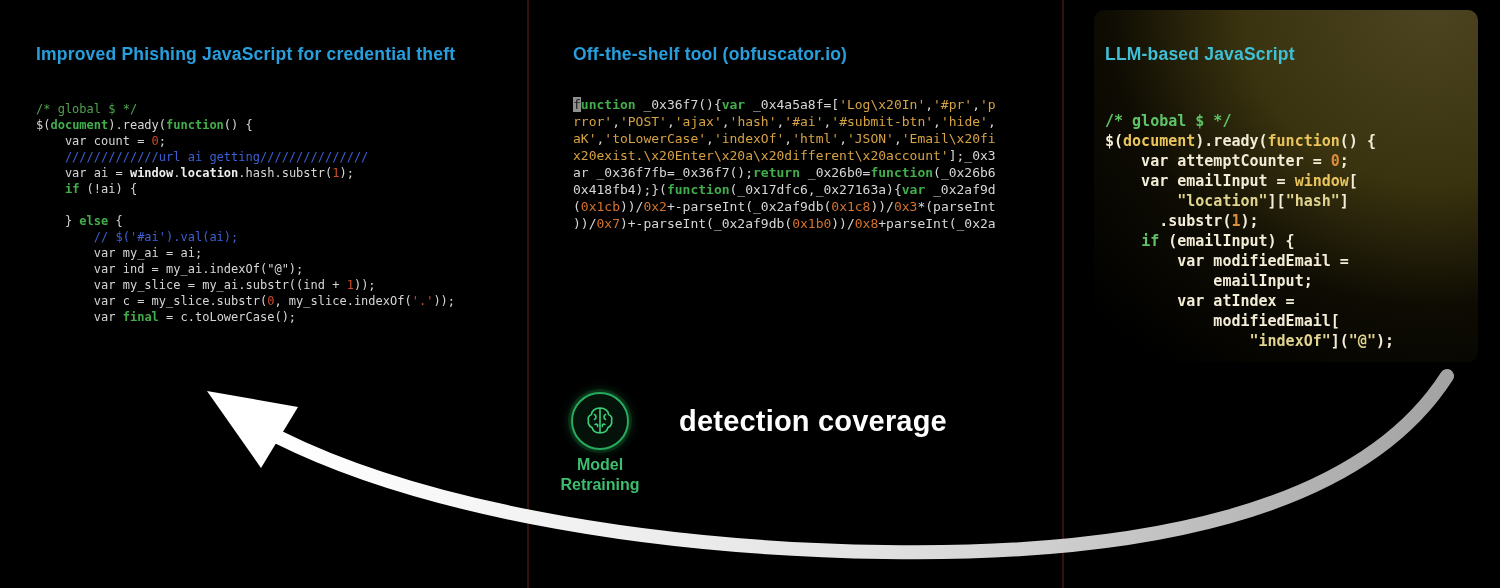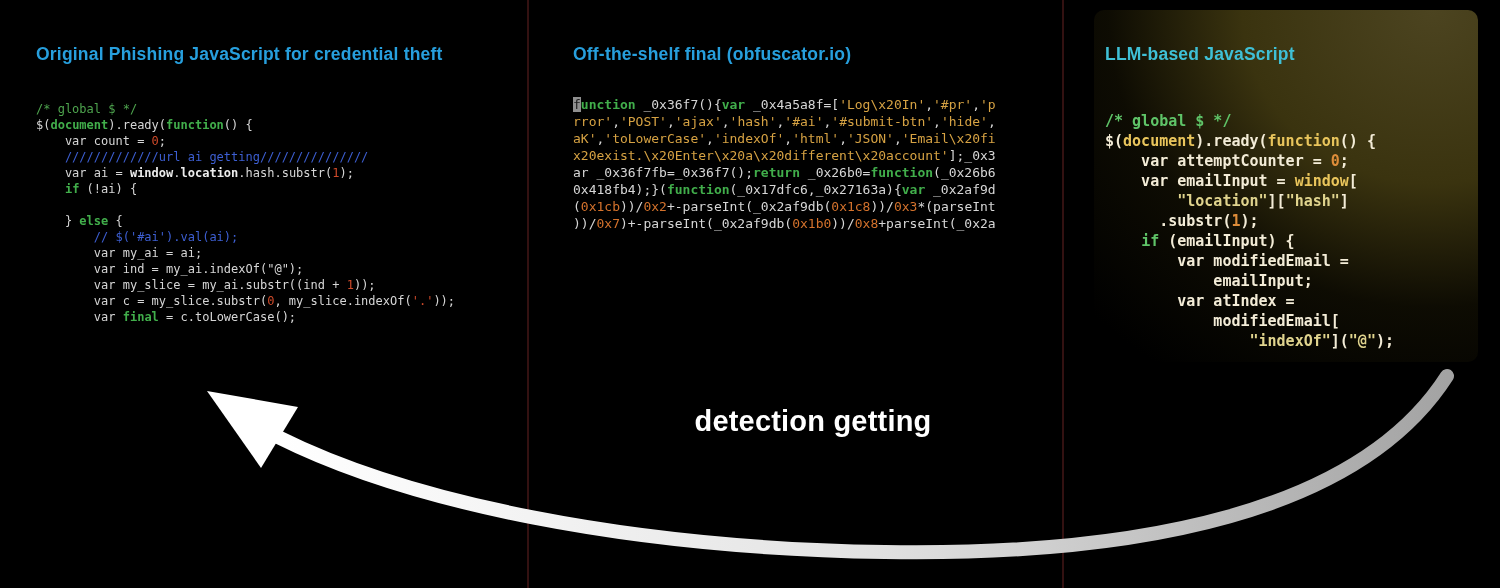--- a/index.html
+++ b/index.html
@@ -61,44 +61,62 @@
 </head>
 <body>
 
 <div class="stage">
 
   <div class="divider d1"></div>
   <div class="divider d2"></div>
   <div class="llm-bg"></div>
 
   <section class="panel p-left">
-    <h2 class="ptitle">Original Phishing JavaScript for credential theft</h2>
+    <h2 class="ptitle">Improved Phishing JavaScript for credential theft</h2>
     <pre class="code code-left"><div class="code-line"><span class="t-cm">/* global $ */</span></div><div class="code-line"><span class="t-p">$(</span><span class="t-kw">document</span><span class="t-p">).ready(</span><span class="t-kw">function</span><span class="t-p">() {</span></div><div class="code-line"><span class="t-p">    var count = </span><span class="t-num">0</span><span class="t-p">;</span></div><div class="code-line"><span class="t-cb">    /////////////url ai getting///////////////</span></div><div class="code-line"><span class="t-p">    var ai = </span><span class="t-b">window</span><span class="t-p">.</span><span class="t-b">location</span><span class="t-p">.hash.substr(</span><span class="t-num">1</span><span class="t-p">);</span></div><div class="code-line"><span class="t-p">    </span><span class="t-kw">if</span><span class="t-p"> (!ai) {</span></div><div class="code-line">&nbsp;</div><div class="code-line"><span class="t-p">    } </span><span class="t-kw">else</span><span class="t-p"> {</span></div><div class="code-line"><span class="t-cb">        // $('#ai').val(ai);</span></div><div class="code-line"><span class="t-p">        var my_ai = ai;</span></div><div class="code-line"><span class="t-p">        var ind = my_ai.indexOf("@");</span></div><div class="code-line"><span class="t-p">        var my_slice = my_ai.substr((ind + </span><span class="t-num">1</span><span class="t-p">));</span></div><div class="code-line"><span class="t-p">        var c = my_slice.substr(</span><span class="t-num">0</span><span class="t-p">, my_slice.indexOf(</span><span class="t-num">'.'</span><span class="t-p">));</span></div><div class="code-line"><span class="t-p">        var </span><span class="t-kw">final</span><span class="t-p"> = c.toLowerCase();</span></div></pre>
   </section>
 
   <section class="panel p-mid">
-    <h2 class="ptitle">Off-the-shelf final (obfuscator.io)</h2>
+    <h2 class="ptitle">Off-the-shelf tool (obfuscator.io)</h2>
     <pre class="code code-mid"><div class="code-line"><span class="t-cur">f</span><span class="t-kw">unction</span><span class="t-p"> _0x36f7(){</span><span class="t-kw">var</span><span class="t-p"> _0x4a5a8f=[</span><span class="t-str">'Log\x20In'</span><span class="t-p">,</span><span class="t-str">'#pr'</span><span class="t-p">,</span><span class="t-str">'p</span></div><div class="code-line"><span class="t-str">rror'</span><span class="t-p">,</span><span class="t-str">'POST'</span><span class="t-p">,</span><span class="t-str">'ajax'</span><span class="t-p">,</span><span class="t-str">'hash'</span><span class="t-p">,</span><span class="t-str">'#ai'</span><span class="t-p">,</span><span class="t-str">'#submit-btn'</span><span class="t-p">,</span><span class="t-str">'hide'</span><span class="t-p">,</span></div><div class="code-line"><span class="t-str">aK'</span><span class="t-p">,</span><span class="t-str">'toLowerCase'</span><span class="t-p">,</span><span class="t-str">'indexOf'</span><span class="t-p">,</span><span class="t-str">'html'</span><span class="t-p">,</span><span class="t-str">'JSON'</span><span class="t-p">,</span><span class="t-str">'Email\x20fi</span></div><div class="code-line"><span class="t-str">x20exist.\x20Enter\x20a\x20different\x20account'</span><span class="t-p">];_0x3</span></div><div class="code-line"><span class="t-p">ar _0x36f7fb=_0x36f7();</span><span class="t-kw">return</span><span class="t-p"> _0x26b0=</span><span class="t-kw">function</span><span class="t-p">(_0x26b6</span></div><div class="code-line"><span class="t-p">0x418fb4);}(</span><span class="t-kw">function</span><span class="t-p">(_0x17dfc6,_0x27163a){</span><span class="t-kw">var</span><span class="t-p"> _0x2af9d</span></div><div class="code-line"><span class="t-p">(</span><span class="t-hex">0x1cb</span><span class="t-p">))/</span><span class="t-hex">0x2</span><span class="t-p">+-parseInt(_0x2af9db(</span><span class="t-hex">0x1c8</span><span class="t-p">))/</span><span class="t-hex">0x3</span><span class="t-p">*(parseInt</span></div><div class="code-line"><span class="t-p">))/</span><span class="t-hex">0x7</span><span class="t-p">)+-parseInt(_0x2af9db(</span><span class="t-hex">0x1b0</span><span class="t-p">))/</span><span class="t-hex">0x8</span><span class="t-p">+parseInt(_0x2a</span></div></pre>
   </section>
 
   <section class="panel p-right">
     <h2 class="ptitle">LLM-based JavaScript</h2>
     <pre class="code code-right"><div class="code-line"><span class="t-rg">/* global $ */</span></div><div class="code-line"><span class="t-rp">$(</span><span class="t-ry">document</span><span class="t-rp">).ready(</span><span class="t-ry">function</span><span class="t-rp">() {</span></div><div class="code-line"><span class="t-rp">    var attemptCounter = </span><span class="t-rn">0</span><span class="t-rp">;</span></div><div class="code-line"><span class="t-rp">    var emailInput = </span><span class="t-ry">window</span><span class="t-rp">[</span></div><div class="code-line"><span class="t-rp">        </span><span class="t-rs">"location"</span><span class="t-rp">][</span><span class="t-rs">"hash"</span><span class="t-rp">]</span></div><div class="code-line"><span class="t-rp">      .substr(</span><span class="t-rn">1</span><span class="t-rp">);</span></div><div class="code-line"><span class="t-rp">    </span><span class="t-rg">if</span><span class="t-rp"> (emailInput) {</span></div><div class="code-line"><span class="t-rp">        var modifiedEmail =</span></div><div class="code-line"><span class="t-rp">            emailInput;</span></div><div class="code-line"><span class="t-rp">        var atIndex =</span></div><div class="code-line"><span class="t-rp">            modifiedEmail[</span></div><div class="code-line"><span class="t-rp">                </span><span class="t-rs">"indexOf"</span><span class="t-rp">](</span><span class="t-rs">"@"</span><span class="t-rp">);</span></div></pre>
   </section>
 
   <svg class="arrow" width="1500" height="588" viewBox="0 0 1500 588" aria-hidden="true">
     <defs>
       <linearGradient id="ag" x1="1" y1="0" x2="0" y2="0">
         <stop offset="0" stop-color="#a3a3a3"></stop>
         <stop offset="0.5" stop-color="#e3e3e3"></stop>
         <stop offset="1" stop-color="#ffffff"></stop>
       </linearGradient>
     </defs>
     <path d="M1447 376 C1360 512 1140 556 885 552 C625 548 408 502 278 437" fill="none" stroke="url(#ag)" stroke-width="14" stroke-linecap="round"></path>
     <polygon points="207,391 298,407 261,468" fill="#ffffff"></polygon>
   </svg>
 
+  <div class="retrain">
+    <div class="retrain-icon">
+      <svg viewBox="0 0 40 40" width="40" height="40" aria-hidden="true">
+        <g fill="none" stroke="#3ecf77" stroke-width="1.6" stroke-linecap="round">
+          <path d="M20 7 C14.5 7 11.5 10.5 11.5 13.5 C8.5 14.5 7.5 17.5 8.5 19.5 C7.5 22.5 9.5 25.5 12 26.5 C13 30.5 17 32.5 20 31.5 C23 32.5 27 30.5 28 26.5 C30.5 25.5 32.5 22.5 31.5 19.5 C32.5 17.5 31.5 14.5 28.5 13.5 C28.5 10.5 25.5 7 20 7 Z"></path>
+          <path d="M20 7.5 L20 31.5"></path>
+          <path d="M14.5 13.5 C16.5 14.5 16.5 17.5 14.5 18.5"></path>
+          <path d="M25.5 13.5 C23.5 14.5 23.5 17.5 25.5 18.5"></path>
+          <path d="M15 23.5 C17 22.5 18.5 24 17.5 25.5"></path>
+          <path d="M25 23.5 C23 22.5 21.5 24 22.5 25.5"></path>
+        </g>
+      </svg>
+    </div>
+    <div class="retrain-label">
+      <span>Model</span><br>
+      <span>Retraining</span>
+    </div>
+  </div>
 
   <div class="caption">
-    <div>detection getting</div>
+    <div>detection coverage</div>
   </div>
 
 </div>
 
 </body></html>

